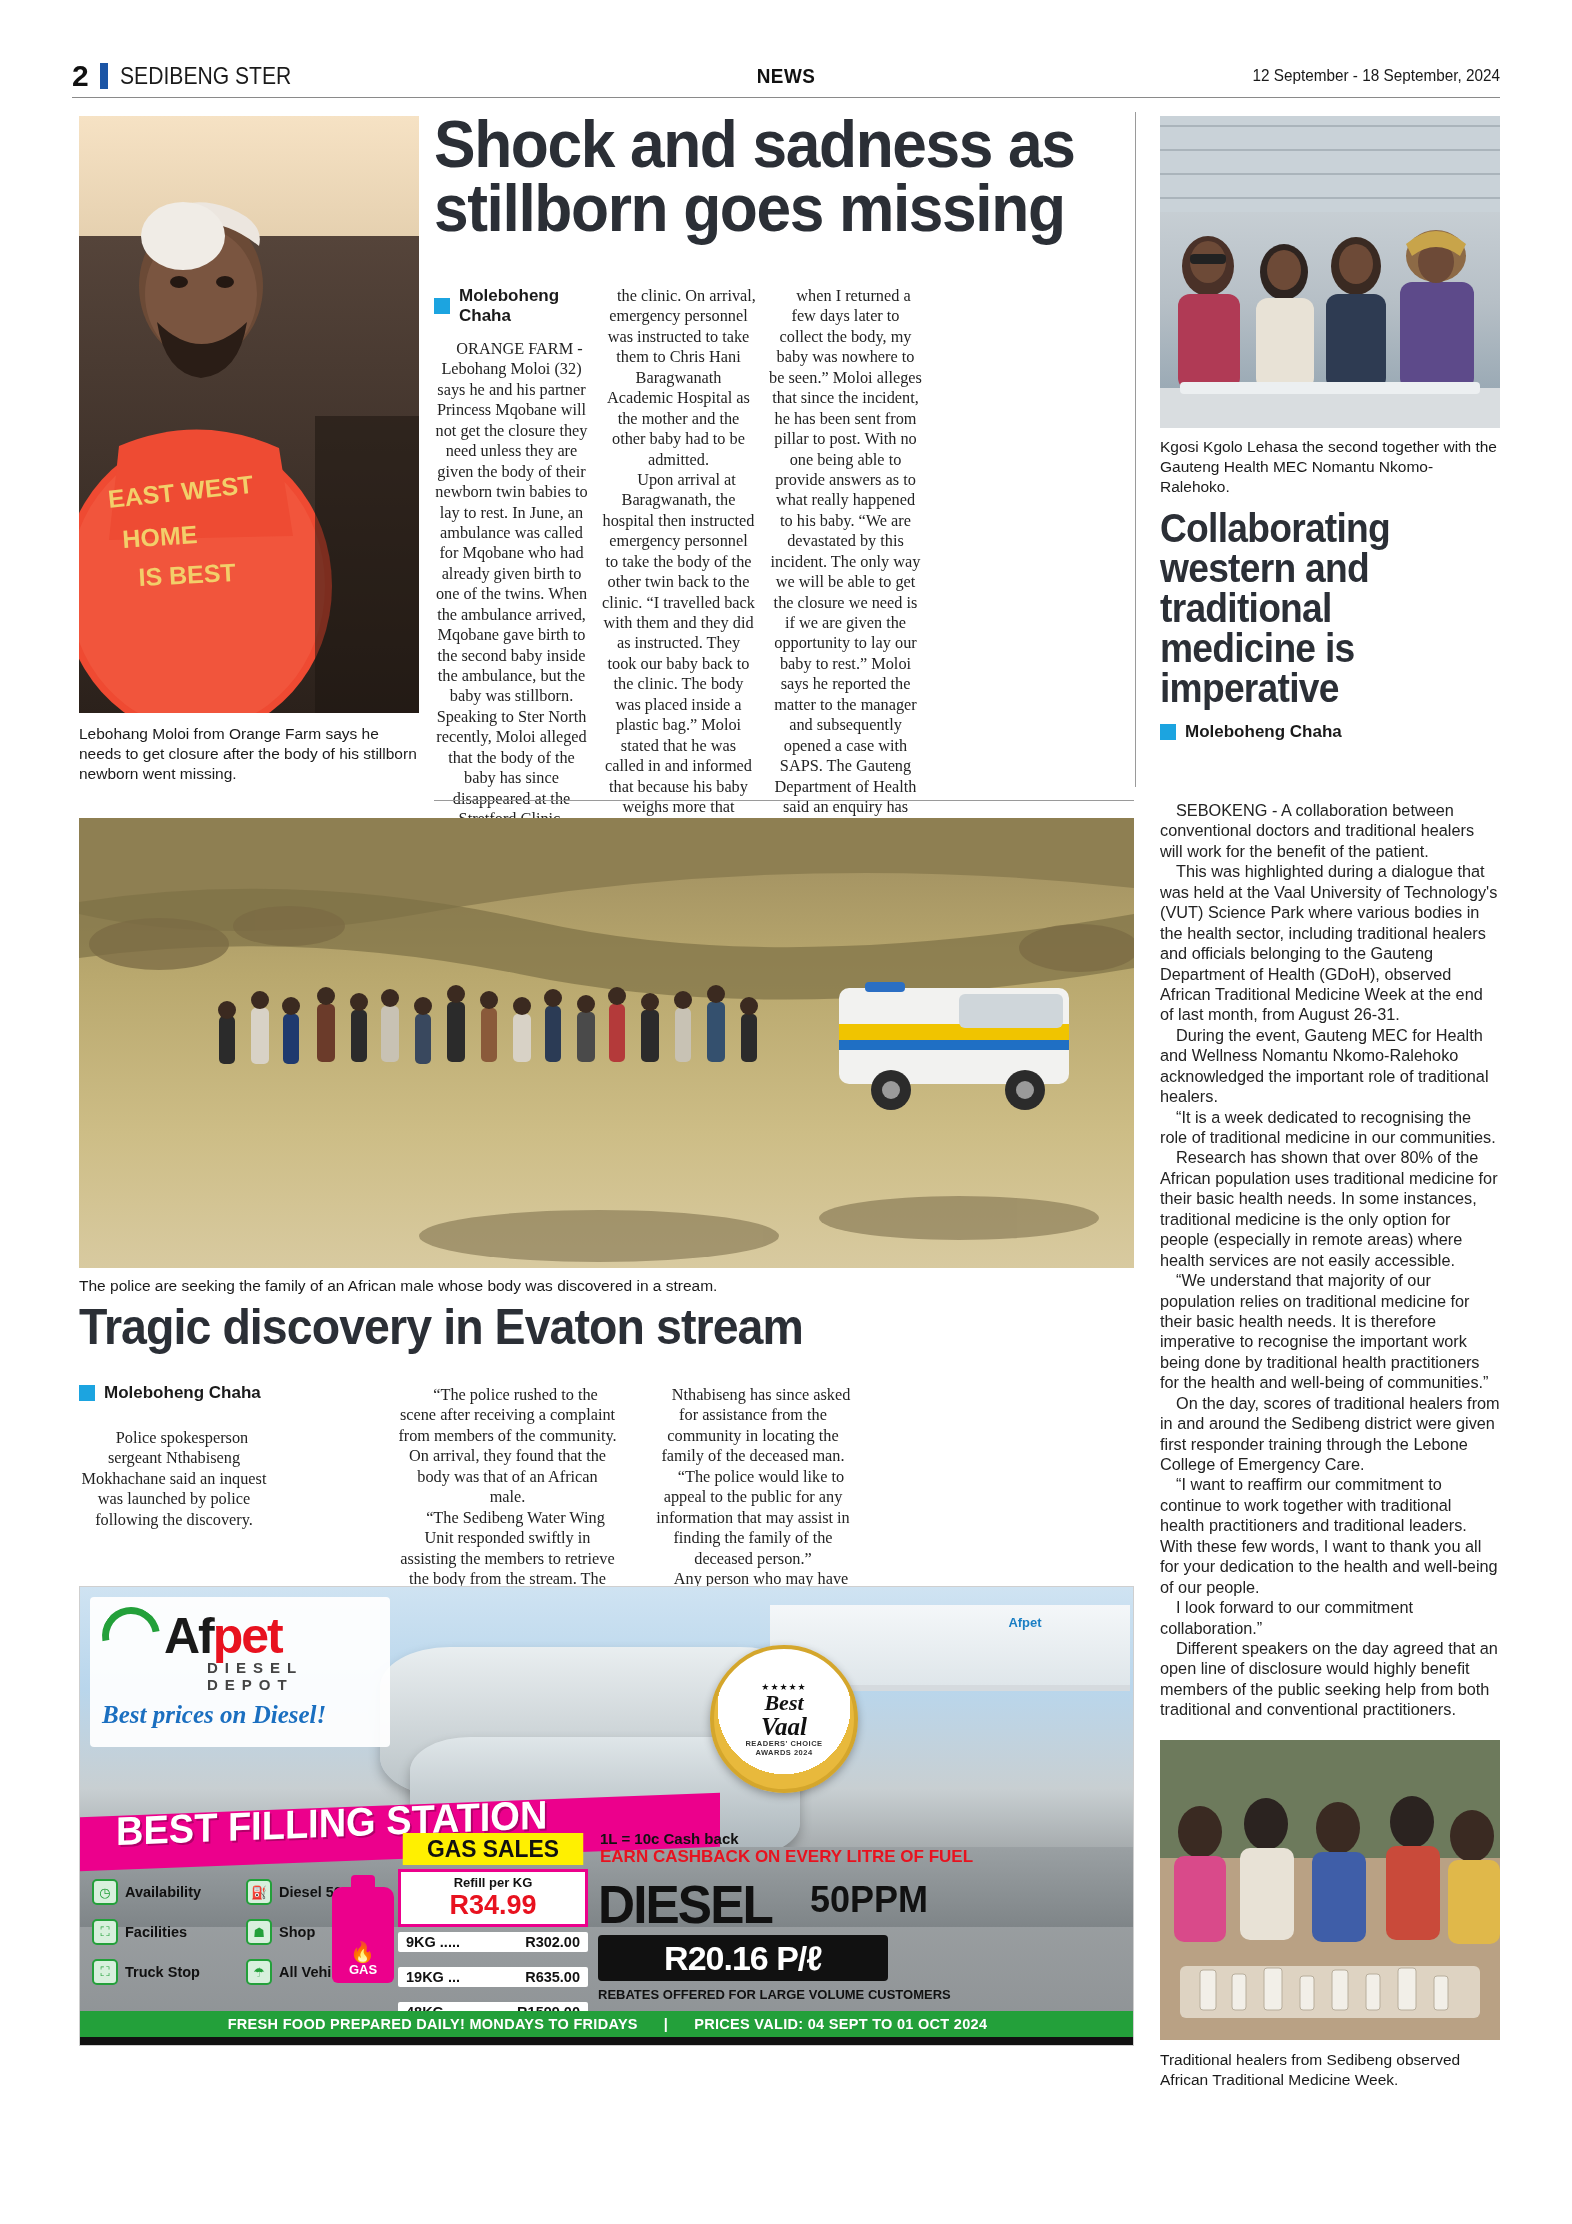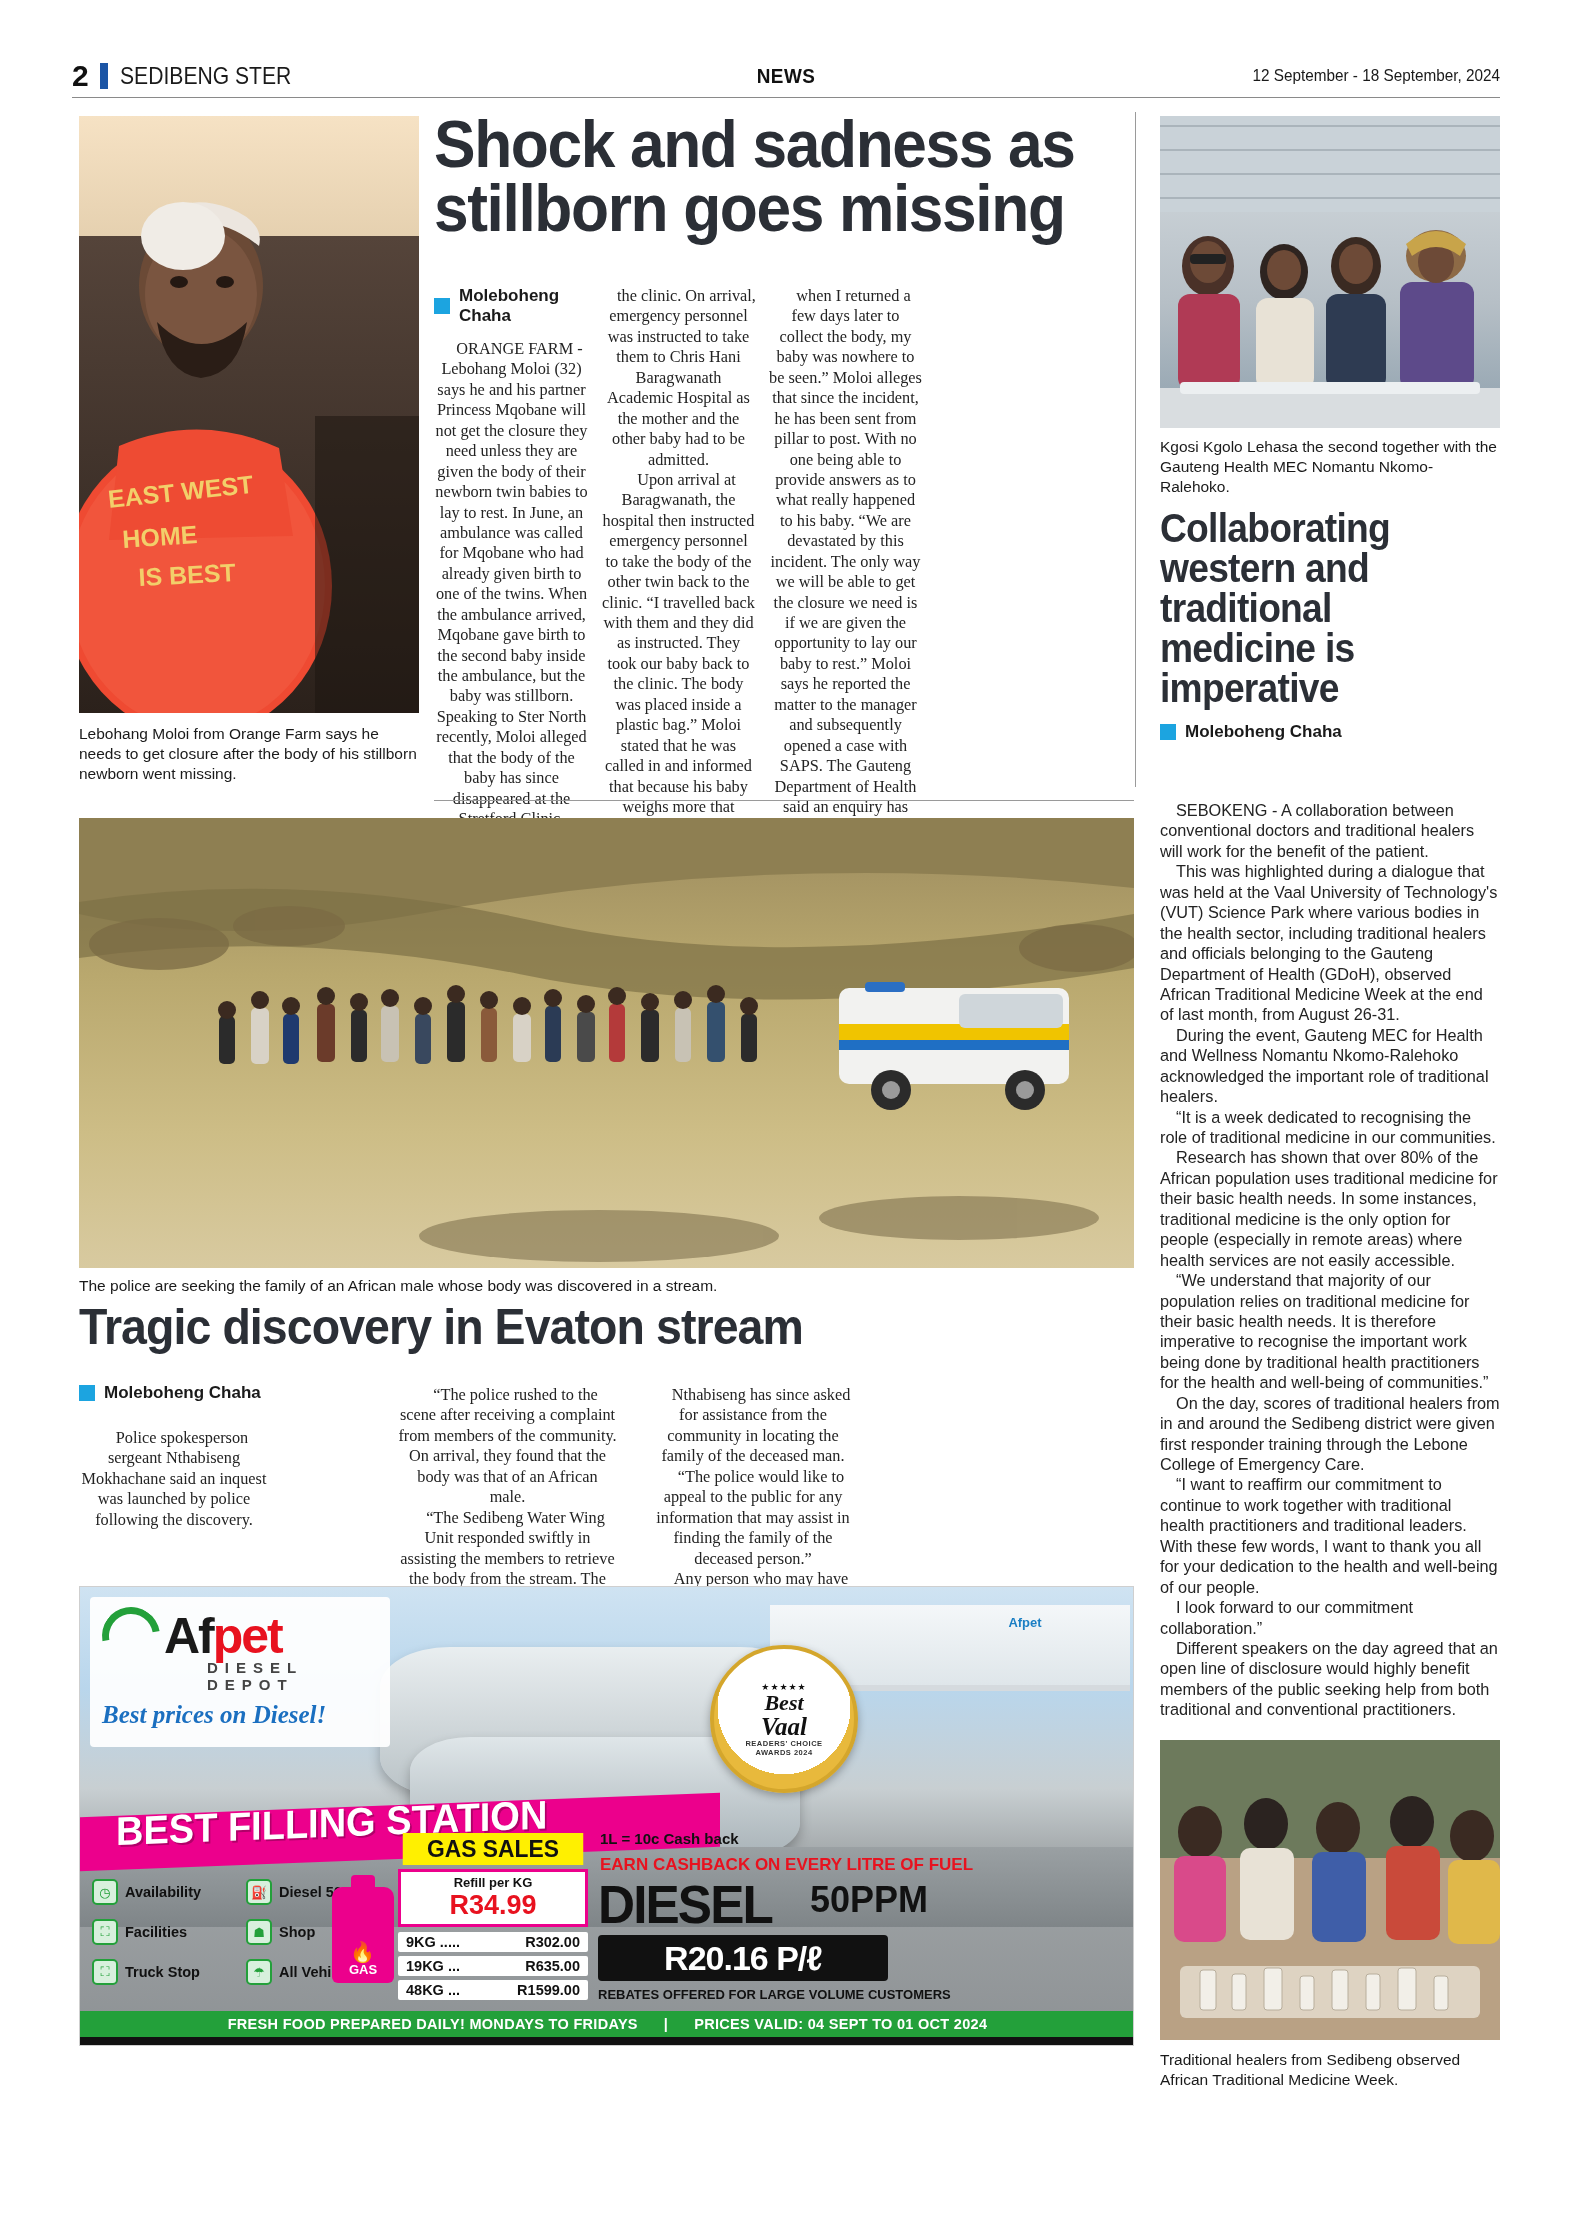--- a/index.html
+++ b/index.html
@@ -238,21 +238,21 @@
     font-family: "Liberation Sans Narrow","Liberation Sans", sans-serif;
   }
   .gas-refill {
     background: #fff; border: 3px solid #ec008c; margin-top: 4px;
     text-align: center; padding: 3px 0;
   }
   .gas-refill .lbl { font-size: 13px; font-weight: bold; color: #111; }
   .gas-refill .price { font-size: 27px; font-weight: bold; color: #e8121f; }
   .gas-rows { margin-top: 5px; }
   .gas-row {
-    background: #fff; margin-bottom: 4px; padding: 2px 8px;
+    background: #fff; margin-bottom: 15px; padding: 2px 8px;
     font-size: 14.5px; font-weight: bold; color: #111;
     display: flex; justify-content: space-between; border-radius: 2px;
   }
   .gas-bottle {
     position: absolute; left: 252px; top: 300px; width: 62px; height: 96px;
     background: #ec008c; border-radius: 10px 10px 6px 6px;
     display: flex; flex-direction: column; align-items: center;
     justify-content: flex-end; padding-bottom: 6px;
   }
   .gas-bottle .cap {
@@ -261,21 +261,21 @@
   }
   .gas-bottle .flame { font-size: 20px; color: #fff; line-height: 1; }
   .gas-bottle .txt { font-size: 13px; font-weight: bold; color: #fff; }
 
   
   .cashback-line {
     position: absolute; left: 520px; top: 243px; font-size: 15px;
     font-weight: bold; color: #111;
   }
   .earn-line {
-    position: absolute; left: 520px; top: 268px; font-size: 17px;
+    position: absolute; left: 520px; top: 260px; font-size: 17px;
     font-weight: bold; color: #e8121f;
   }
   .diesel-word {
     position: absolute; left: 518px; top: 286px;
     font-family: "Liberation Sans Narrow","Liberation Sans", sans-serif;
     font-weight: bold; font-size: 54px; color: #111; letter-spacing: -2px;
     transform: scaleX(0.95); transform-origin: left top;
   }
   .ppm-word {
     position: absolute; left: 730px; top: 292px;

